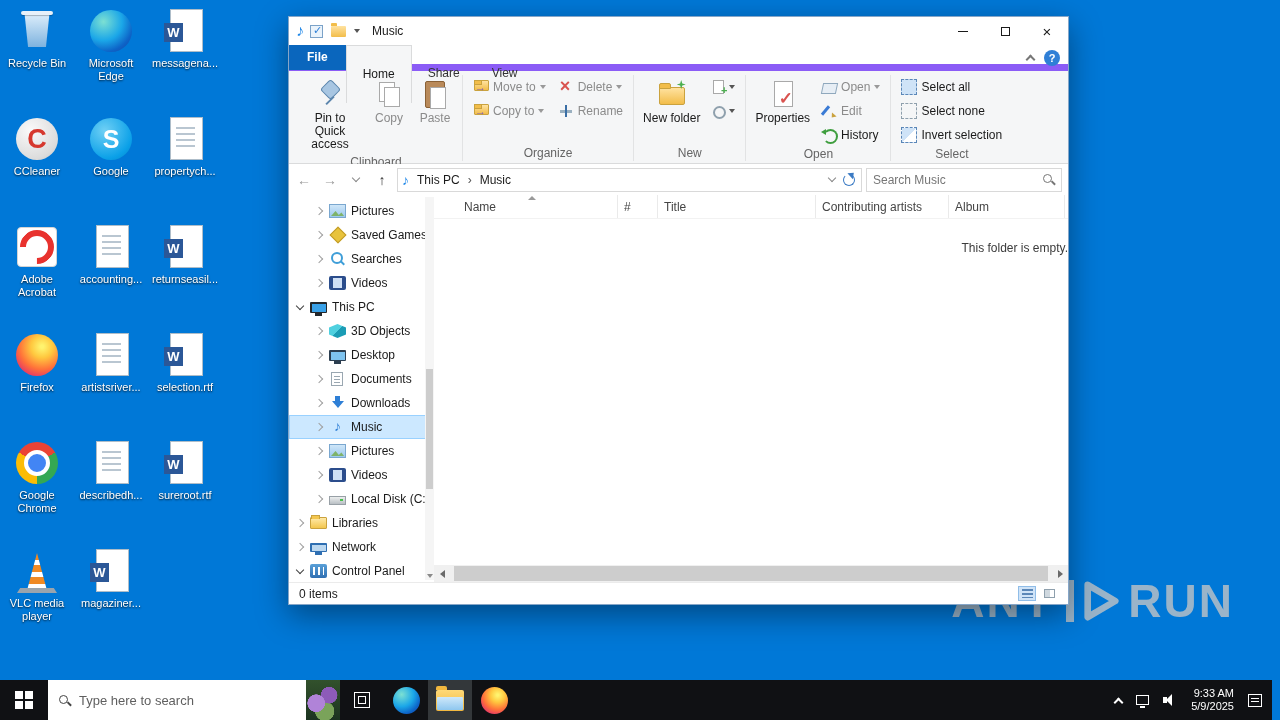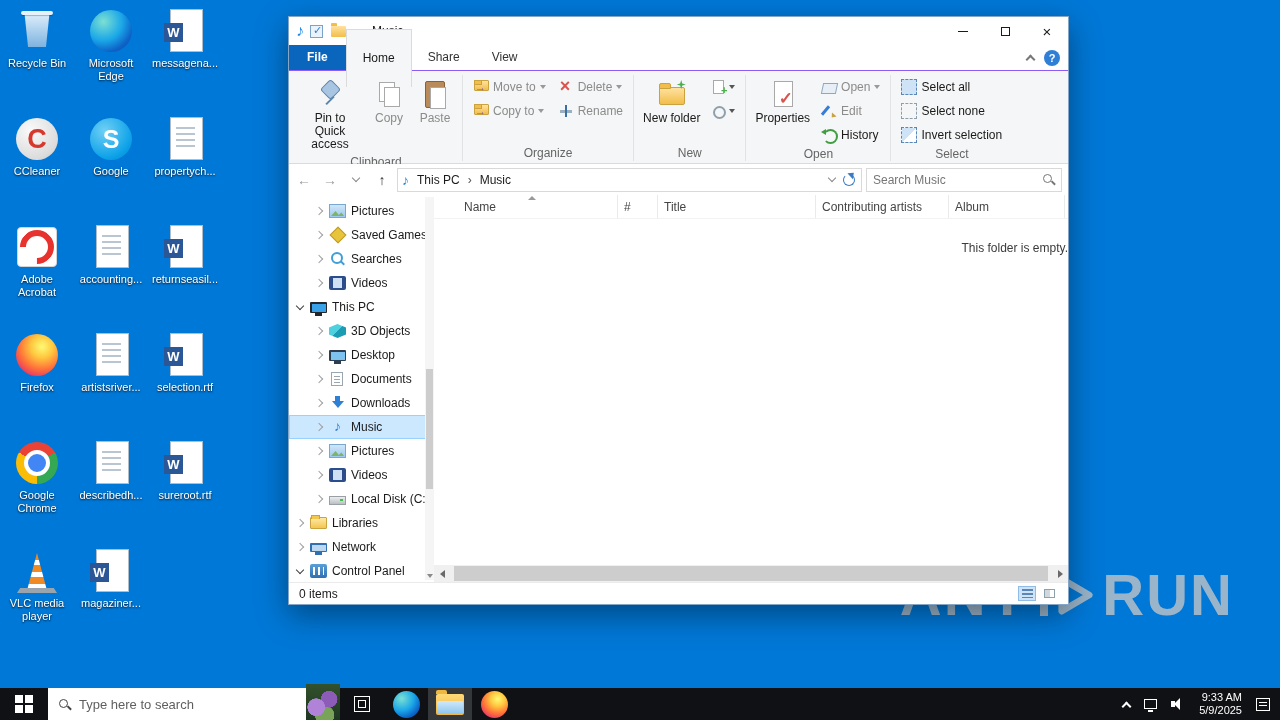--- a/index.html
+++ b/index.html
@@ -25,21 +25,21 @@
   .ik-acrobat:before{content:"";position:absolute;inset:3px;background:#fff;border:1px solid #d4d4d4;border-radius:4px}
   .ik-acrobat:after{content:"";position:absolute;width:22px;height:22px;border:6px solid #e8322e;border-bottom-color:transparent;border-radius:50%;transform:rotate(45deg)}
   .ik-firefox:before{content:"";width:42px;height:42px;border-radius:50%;background:radial-gradient(circle at 62% 30%,#fff36e 4%,#ffc83f 28%,#ff7139 58%,#e3336b 82%,#a5007f)}
   .ik-chrome:before{content:"";position:absolute;width:42px;height:42px;border-radius:50%;background:conic-gradient(from -60deg,#ea4335 0 120deg,#34a853 0 240deg,#fbbc05 0 360deg)}
   .ik-chrome:after{content:"";position:absolute;width:18px;height:18px;border-radius:50%;background:#4285f4;border:4px solid #fff}
   .ik-vlc:before{content:"";width:30px;height:36px;background:repeating-linear-gradient(180deg,#f08a24 0 7px,#fff 7px 12px);clip-path:polygon(50% 0,82% 100%,18% 100%)}
   .ik-vlc:after{content:"";position:absolute;bottom:1px;width:40px;height:5px;background:#9aa4ad;clip-path:polygon(8% 0,92% 0,100% 100%,0 100%)}
 
   
   .watermark{position:absolute;right:46px;bottom:52px;display:flex;align-items:center;gap:8px;opacity:.85}
-  .wm-txt{font-size:58px;font-weight:bold;letter-spacing:2px;color:#b6bfc7}
+  .wm-txt{font-size:46px;font-weight:bold;letter-spacing:2px;color:#b6bfc7}
   .wm-bar{width:8px;height:42px;background:#b6bfc7;margin-left:4px}
 
   
   .window{position:absolute;left:288px;top:16px;width:781px;height:589px;background:#fff;border:1px solid #86a6c8;box-shadow:0 10px 30px rgba(0,0,0,.4);display:flex;flex-direction:column;font-size:12px;color:#1a1a1a}
   .titlebar{height:28px;display:flex;align-items:center;padding-left:7px;flex:none}
   .app-icon{color:#1f87e8;font-size:16px;margin-right:6px}
   .qat{display:flex;align-items:center;gap:8px;margin-right:12px}
   .qat-ck{width:13px;height:13px;border:1px solid #7ba2c8;background:#eaf3fb;position:relative}
   .qat-ck:after{content:"\2713";position:absolute;left:2px;top:-2px;color:#2e7fd6;font-size:11px}
   .mini-folder{width:15px;height:11px;background:linear-gradient(#ffe2a0,#f2bd4a);border-radius:1px;position:relative}
@@ -47,21 +47,21 @@
   .dd{width:0;height:0;border-left:3px solid transparent;border-right:3px solid transparent;border-top:4px solid #555;display:inline-block}
   .dd.dim{border-top-color:#999}
   .title-text{flex:1;font-size:12px}
   .wincontrols{display:flex;height:28px;flex:none}
   .wc{width:42px;display:flex;align-items:center;justify-content:center;color:#1a1a1a}
   .wc-min i{width:10px;height:1px;background:#1a1a1a;display:block}
   .wc-max i{width:9px;height:9px;border:1px solid #1a1a1a;display:block}
   .wc-close{font-size:15px}
 
   
-  .tabsrow{height:26px;display:flex;align-items:center;border-bottom:1px solid #8b5cf6;flex:none;background:#fff;position:relative}
+  .tabsrow{height:26px;display:flex;align-items:flex-start;border-bottom:7px solid #8b5cf6;flex:none;background:#fff;position:relative}
   .tab{padding:16px 16px;line-height:25px;color:#333;cursor:default}
   .tab-file{background:#0a66bd;color:#fff;font-weight:bold;padding:0 18px}
   .tab.active{background:#f5f6f7;border:1px solid #dadbdc;border-bottom:none;color:#1a1a1a}
   .tabs-right{position:absolute;right:8px;top:5px;display:flex;align-items:center;gap:10px}
   .chev-up{width:7px;height:7px;border-left:2px solid #777;border-top:2px solid #777;transform:rotate(45deg);margin-top:3px}
   .help-q{width:16px;height:16px;border-radius:50%;background:#2f7fd6;color:#fff;font-size:11px;font-weight:bold;display:flex;align-items:center;justify-content:center}
 
   
   .ribbon{height:93px;background:#f5f6f7;border-bottom:1px solid #dadbdc;display:flex;flex:none;padding:2px 2px 0 2px}
   .rgroup{display:flex;flex-direction:column;padding:0 4px}
@@ -191,21 +191,21 @@
 
   
   .statusbar{height:22px;border-top:1px solid #ebebeb;display:flex;align-items:center;padding:0 10px;flex:none}
   .sb-right{margin-left:auto;display:flex;gap:4px}
   .viewbtn{width:18px;height:15px;border:1px solid transparent;display:flex;align-items:center;justify-content:center}
   .viewbtn.active{background:#cfe3f7;border-color:#90bde8}
   .vb-list{width:11px;height:9px;background:repeating-linear-gradient(180deg,#5b87b8 0 2px,transparent 2px 4px)}
   .vb-thumb{width:11px;height:9px;border:1px solid #8fa0ad;background:linear-gradient(90deg,#cfd8df 50%,#fff 50%)}
 
   
-  .taskbar{position:absolute;left:0;right:0;bottom:0;height:32px;background:#101114;display:flex;align-items:stretch;z-index:10}
+  .taskbar{position:absolute;left:0;right:8px;bottom:0;height:40px;background:#101114;display:flex;align-items:stretch;z-index:10}
   .startbtn{width:48px;display:flex;align-items:center;justify-content:center}
   .winlogo{display:grid;grid-template-columns:8px 8px;grid-template-rows:8px 8px;gap:1.5px}
   .winlogo i{background:#fff}
   .tb-search{width:292px;background:#fff;display:flex;align-items:center;padding:0 0 0 10px;gap:8px;color:#5f5f5f;position:relative}
   .tb-search .mag:before{border-color:#444}
   .tb-search .mag:after{background:#444}
   .tb-search .txt{flex:1;font-size:13px}
   .search-img{width:34px;height:40px;flex:none;background:radial-gradient(circle at 30% 58%,#b083d8 0 26%,transparent 27%),radial-gradient(circle at 68% 38%,#8d5bb8 0 24%,transparent 25%),radial-gradient(circle at 55% 78%,#7aa35a 0 26%,transparent 27%),linear-gradient(#32512c,#1c3420)}
   .tbtn{width:44px;display:flex;align-items:center;justify-content:center;position:relative}
   .tbtn.active{background:#33373a}

